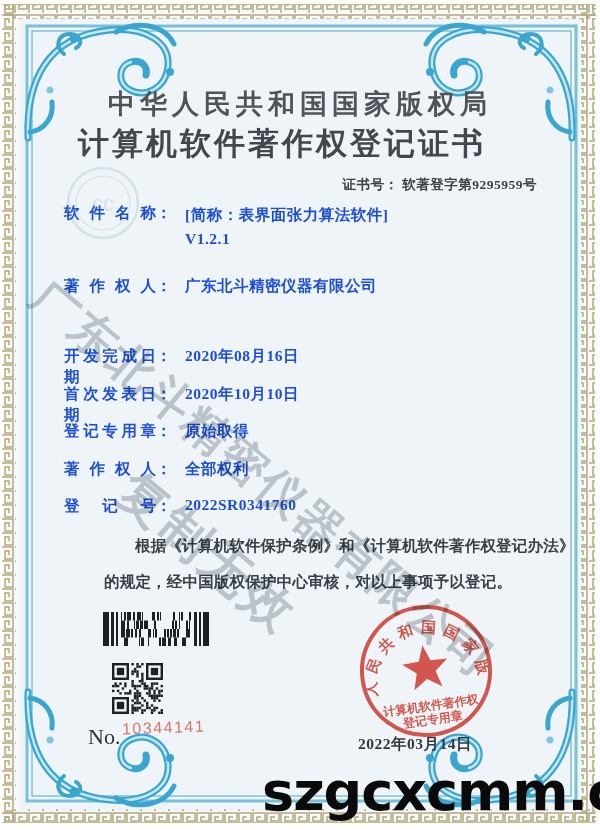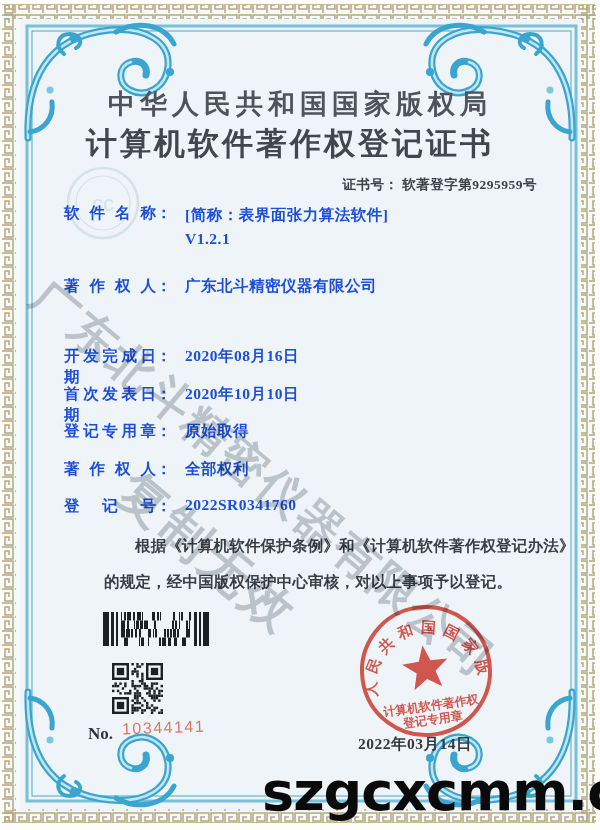--- a/index.html
+++ b/index.html
@@ -16,21 +16,21 @@
     position:absolute;left:6px;top:5px;width:588px;height:818px;
     background:#f6f9fa;
   }
   .deco-svg{position:absolute;left:0;top:0;width:600px;height:830px;pointer-events:none;}
   
   .authority{
     position:absolute;left:0;top:86px;width:600px;text-align:center;
     font-size:27px;font-weight:600;letter-spacing:5px;color:#50545a;
   }
   .cert-title{
-    position:absolute;left:8px;top:123px;width:564px;text-align:center;
+    position:absolute;left:0;top:123px;width:564px;text-align:center;
     font-size:31px;font-weight:700;letter-spacing:3px;color:#43474d;
   }
   .cert-no-line{
     position:absolute;top:176px;right:63px;
     font-size:13.5px;font-weight:700;color:#3c4248;letter-spacing:.5px;
   }
   .row{position:absolute;left:64px;color:#1d4ed8;font-size:15.5px;font-weight:700;}
   .flabel{
     display:inline-block;width:92px;text-align:justify;text-align-last:justify;
     vertical-align:top;
@@ -41,21 +41,21 @@
   .statement{
     position:absolute;left:64px;top:528px;width:486px;
     font-size:15.5px;font-weight:700;color:#383f46;line-height:36px;
     text-indent:2em;letter-spacing:.2px;margin-left:40px;
   }
   
   #barcode{position:absolute;left:103px;top:612px;}
   #qrcode{position:absolute;left:112px;top:663px;}
   
   .serial{position:absolute;left:88px;top:724px;}
-  .serial-no-label{font-size:17px;font-weight:700;color:#2e3339;}
+  .serial-no-label{font-size:22px;font-weight:400;color:#2e3339;}
   .serial-number{
     position:absolute;left:34px;top:-5px;font-size:16px;letter-spacing:1.5px;
     color:#d9766c;font-weight:400;transform:rotate(-2deg);
     font-family:"Liberation Sans","DejaVu Sans",sans-serif;
   }
   
   .seal{position:absolute;left:356px;top:601px;width:140px;height:140px;opacity:.92;}
   .seal-date{
     position:absolute;left:350px;top:734px;width:130px;text-align:center;
     font-size:15.5px;font-weight:700;color:#33383f;letter-spacing:.5px;

